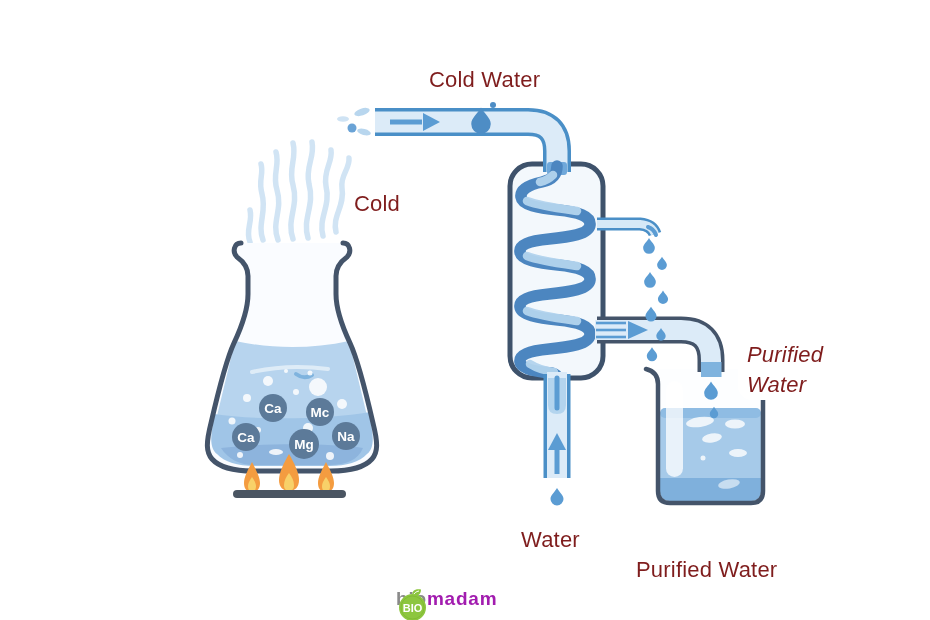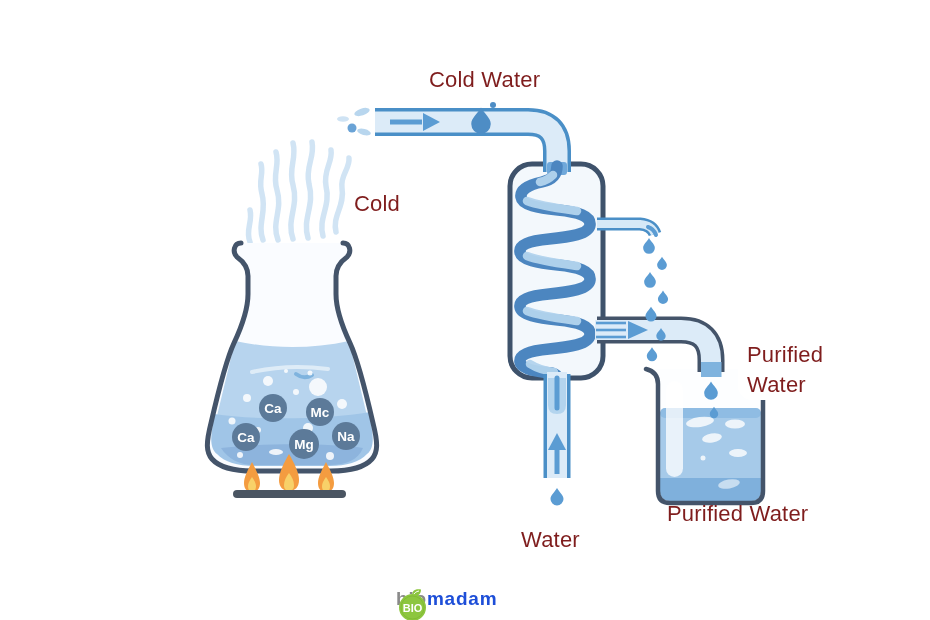--- a/index.html
+++ b/index.html
@@ -5,27 +5,27 @@
   html,body{margin:0;padding:0;background:#ffffff;}
   #stage{
     position:relative;width:930px;height:620px;background:#ffffff;overflow:hidden;
     font-family:"Liberation Sans", sans-serif;
   }
   #stage svg{position:absolute;left:0;top:0;}
   .lbl{
     position:absolute;color:#7f1d1d;font-size:22px;line-height:26px;
     white-space:nowrap;letter-spacing:0.2px;
   }
-  .lbl2{line-height:30px;}
+  .lbl2{line-height:30px;font-style:italic;}
   .logo{
     position:absolute;left:396px;top:588px;display:flex;align-items:center;gap:9px;
   }
   .logo-text{font-size:19px;font-weight:bold;letter-spacing:0.8px;}
   .logo-text .g1{color:#8a8a8a;}
-  .logo-text .g2{color:#1d4ed8;}
+  .logo-text .g2{color:#a21caf;}
 </style>
 </head>
 <body>
 
 <div id="stage">
 
 <svg width="930" height="620" viewBox="0 0 930 620">
   <defs>
     <path id="drop" d="M 0,-11 C 2.5,-6.5 6.5,-4 6.5,0 A 6.5,6.5 0 1 1 -6.5,0 C -6.5,-4 -2.5,-6.5 0,-11 Z"></path>
   </defs>
@@ -238,21 +238,21 @@
 <div class="lbl" style="left:354px;top:191px;">Cold</div>
 
 <div class="lbl lbl2" style="left:747px;top:340px;">
   <div>Purified</div>
   <div>Water</div>
 </div>
 
 
 <div class="lbl" style="left:521px;top:527px;">Water</div>
 
-<div class="lbl" style="left:636px;top:501px;margin-left:31px;">Purified Water</div>
+<div class="lbl" style="left:636px;top:557px;">Purified Water</div>
 
 <div class="logo">
   <svg width="33" height="34" viewBox="0 0 33 34">
     <path d="M 17,8 C 15,3 19,0.5 25,1.5 C 25,6 22,9 17,8 Z" fill="#8dc63f"></path>
     <path d="M 17,8 C 18,5 20,3.5 23,3" fill="none" stroke="#ffffff" stroke-width="1"></path>
     <circle cx="16.5" cy="19.5" r="13.5" fill="#8dc63f"></circle>
     <circle cx="16.5" cy="19.5" r="11.5" fill="none" stroke="#7ab32e" stroke-width="1" opacity="0.6"></circle>
     <text x="16.5" y="24" text-anchor="middle" font-family="Liberation Sans, sans-serif" font-weight="bold" font-size="11" fill="#ffffff">BIO</text>
   </svg>
   <div class="logo-text"><span class="g1">bio</span><span class="g2">madam</span></div>

